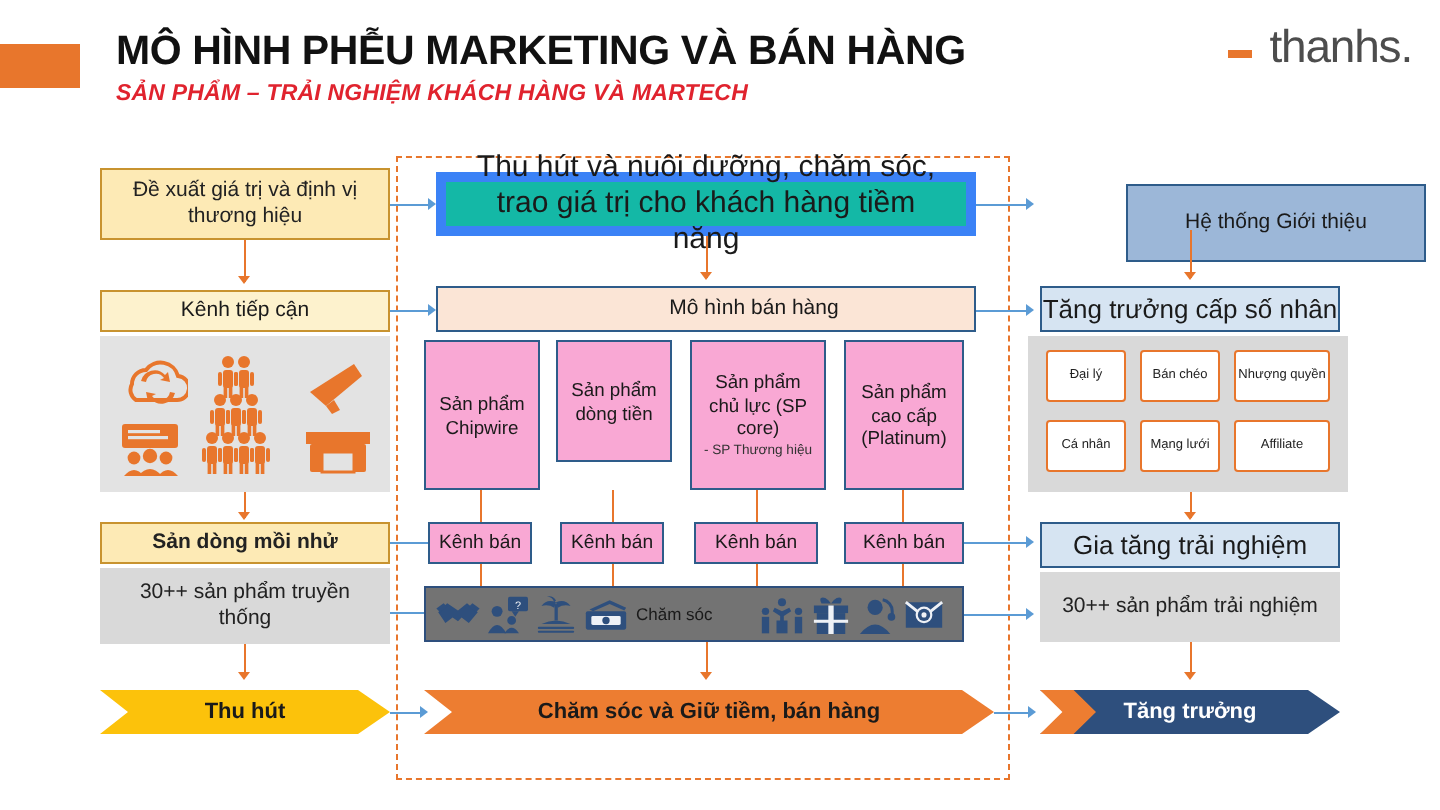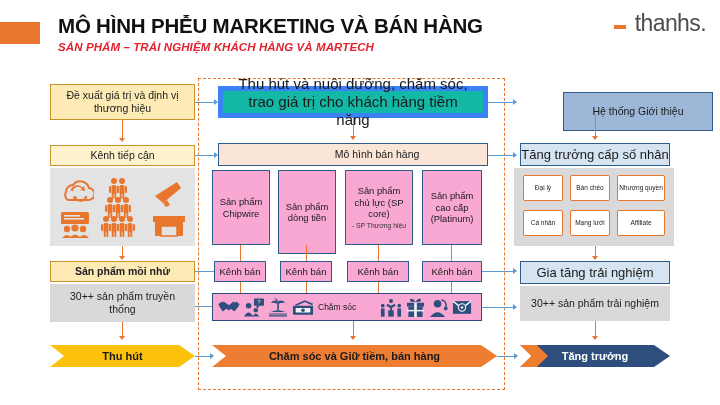--- a/index.html
+++ b/index.html
@@ -104,21 +104,21 @@
   }
   .dashed-region {
     border:1px dashed #e8762c; background:transparent;
   }
 
   .icon-strip {
     background:#e3e3e3; display:flex; align-items:center;
     justify-content:space-around; padding:0 6px;
   }
   .care-strip {
-    background:#f9a8d4; border:1px solid #2e4f7d;
+    background:#737373; border:1px solid #2e4f7d;
     display:flex; align-items:center; gap:4px; padding:0 5px;
   }
   .care-strip .lbl { font-size:8.5px; color:#1a1a1a; white-space:nowrap; }
   .sub-note { font-size:6.8px; color:#333; display:block; margin-top:2px; }
 </style>
 </head>
 <body>
 
 <div class="abs" id="header-accent"></div>
 <div class="abs" id="page-title">MÔ HÌNH PHỄU MARKETING VÀ BÁN HÀNG</div>
@@ -248,21 +248,21 @@
       <path d="M2 40 q4 -6 8 0 q4 -6 8 0 q4 -6 8 0 q4 -6 8 0" fill="#e3e3e3"></path>
       <rect x="10" y="50" width="16" height="10" fill="#e3e3e3"></rect>
       <rect x="10" y="50" width="16" height="10" fill="none" stroke="#e8762c" stroke-width="1.5"></rect>
     </g>
   </svg>
 </div>
 <div class="abs vline-or" style="left:122px; top:246px; height:13px;"></div>
 <div class="abs arrow-d" style="left:119px; top:256px;"></div>
 
 <div class="abs box yellow-box hdr" style="left:50px; top:261px; width:145px; height:21px;">
-  <span>Sản phẩm mồi nhử</span>
+  <span>Sản dòng mồi nhử</span>
 </div>
 <div class="abs hline" style="left:195px; top:271px; width:20px;"></div>
 <div class="abs arrow-r" style="left:214px; top:268px;"></div>
 
 <div class="abs box gray-box" style="left:50px; top:284px; width:145px; height:38px; padding:0 10px;">
   <span>30++ sản phẩm truyền thống</span>
 </div>
 <div class="abs hline" style="left:195px; top:306px; width:20px;"></div>
 <div class="abs arrow-r" style="left:214px; top:303px;"></div>
 <div class="abs vline-or" style="left:122px; top:322px; height:16px;"></div>
@@ -284,21 +284,21 @@
 
 <div class="abs box lightpeach-box" style="left:218px; top:143px; width:270px; height:23px;">
   <span>Mô hình bán hàng</span>
 </div>
 <div class="abs hline" style="left:488px; top:155px; width:26px;"></div>
 <div class="abs arrow-r" style="left:513px; top:152px;"></div>
 
 <div class="abs box white-box" style="left:212px; top:170px; width:58px; height:75px; padding:0 3px; flex-direction:column;">
   <span>Sản phẩm Chipwire</span>
 </div>
-<div class="abs box white-box" style="left:278px; top:170px; width:58px; height:84px; padding:0 3px; flex-direction:column;">
+<div class="abs box white-box" style="left:278px; top:170px; width:58px; height:61px; padding:0 3px; flex-direction:column;">
   <span>Sản phẩm dòng tiền</span>
 </div>
 <div class="abs box white-box" style="left:345px; top:170px; width:68px; height:75px; padding:0 3px; flex-direction:column;">
   <span>Sản phẩm chủ lực (SP core)</span>
   <span class="sub-note">- SP Thương hiệu</span>
 </div>
 <div class="abs box white-box" style="left:422px; top:170px; width:60px; height:75px; padding:0 3px; flex-direction:column;">
   <span>Sản phẩm cao cấp (Platinum)</span>
 </div>
 

